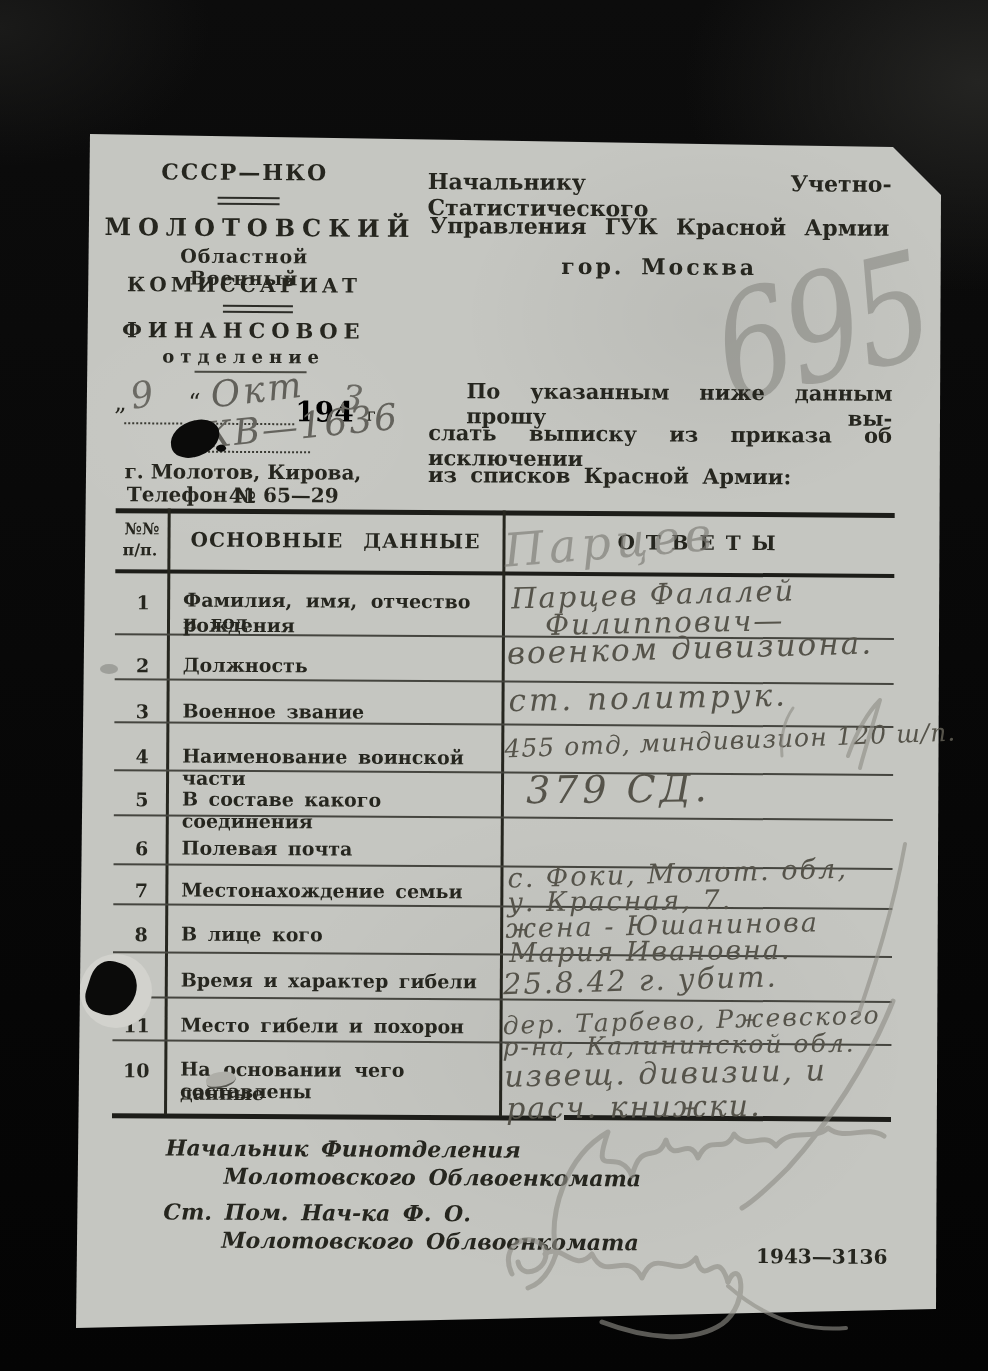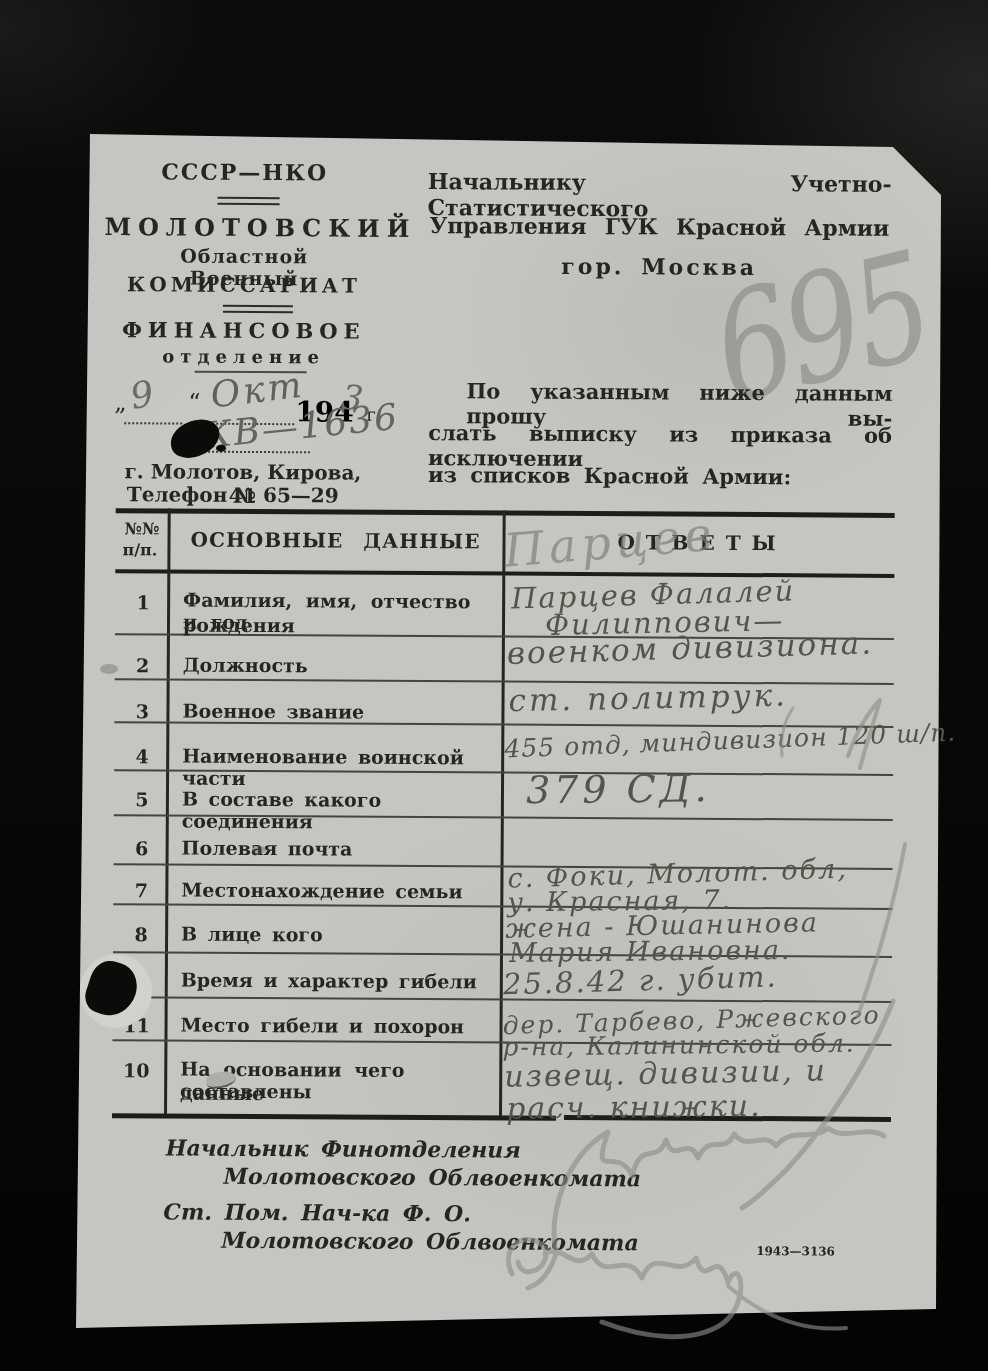--- a/index.html
+++ b/index.html
@@ -155,21 +155,21 @@
     <div class="abs hw" style="left:508px;top:944px;font-size:29px;letter-spacing:2px;transform:rotate(-2deg);">25.8.42 г. убит.</div>
     <div class="abs hw" style="left:508px;top:986px;font-size:25px;letter-spacing:2px;transform:rotate(-2deg);">дер. Тарбево, Ржевского</div>
     <div class="abs hw" style="left:508px;top:1011px;font-size:25px;letter-spacing:2px;transform:rotate(-1deg);">р-на, Калининской обл.</div>
     <div class="abs hw" style="left:510px;top:1036px;font-size:30px;letter-spacing:2px;transform:rotate(-1.5deg);">извещ. дивизии, и</div>
     <div class="abs hw" style="left:512px;top:1070px;font-size:30px;letter-spacing:2px;transform:rotate(-1deg);">расч. книжки.</div>
 
     <div class="abs printed sb it" style="left:172px;top:1118px;font-size:22px;word-spacing:5px;">Начальник Финотделения</div>
     <div class="abs printed sb it" style="left:230px;top:1146px;font-size:22px;word-spacing:5px;">Молотовского Облвоенкомата</div>
     <div class="abs printed sb it" style="left:170px;top:1182px;font-size:22px;word-spacing:5px;">Ст. Пом. Нач-ка Ф. О.</div>
     <div class="abs printed sb it" style="left:228px;top:1210px;font-size:22px;word-spacing:5px;">Молотовского Облвоенкомата</div>
-    <div class="abs printed sb" style="left:763px;top:1224px;font-size:12px;text-align:center;">1943—3136</div>
+    <div class="abs printed sb" style="left:763px;top:1224px;font-size:20px;text-align:center;">1943—3136</div>
   </div>
 
   <svg class="abs" style="left:0;top:0;z-index:5;pointer-events:none;" width="988" height="1371" viewBox="0 0 988 1371">
     <g fill="none" stroke="#8f8e87" stroke-linecap="round" stroke-linejoin="round" opacity="0.62">
 
       <path d="M905,828 C892,900 872,958 858,1000" stroke-width="4"></path>
       <path d="M893,985 C868,1048 828,1108 788,1152 C768,1172 752,1186 742,1192" stroke-width="5"></path>
 
       <path d="M848,740 C858,712 868,696 880,684 C872,712 864,736 860,752" stroke-width="4"></path>
       <path d="M782,740 C780,718 786,702 793,692" stroke-width="3"></path>

